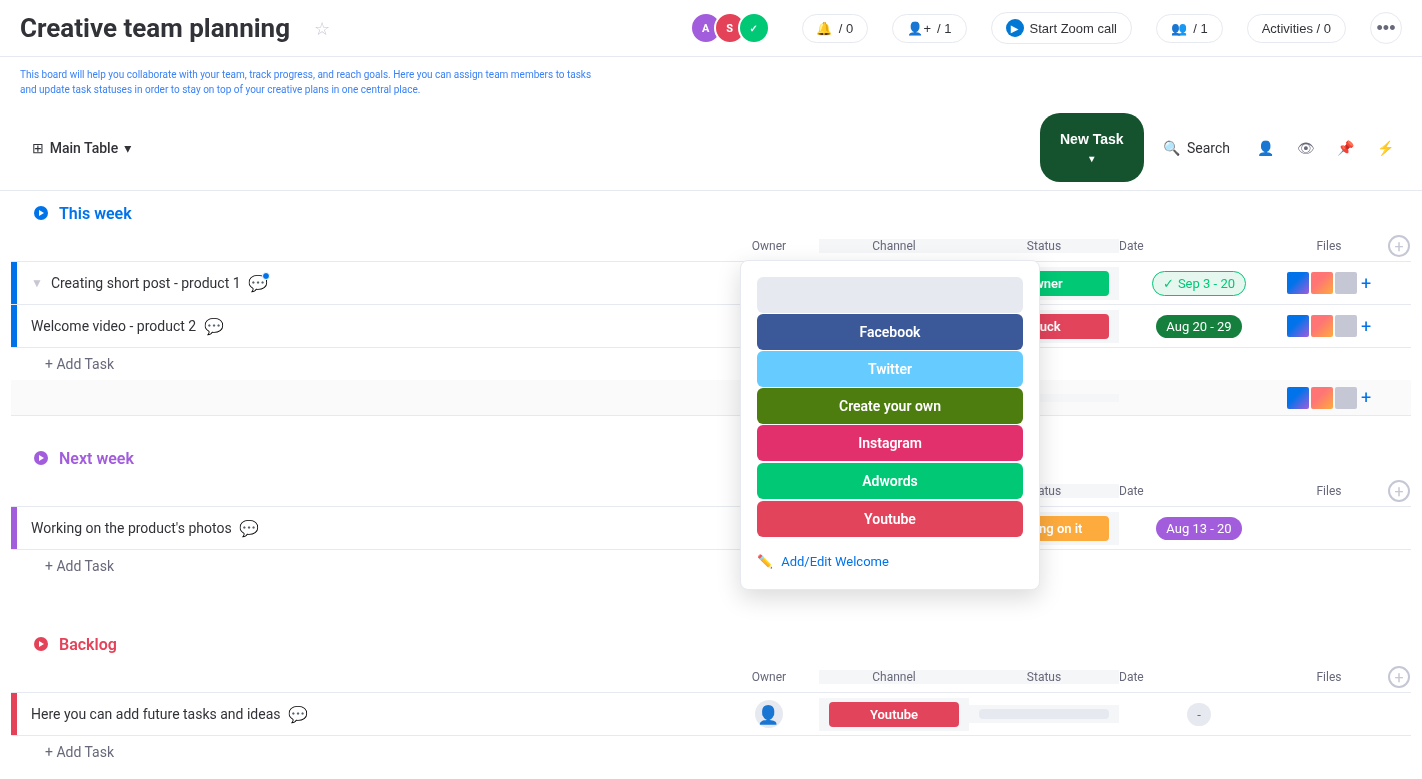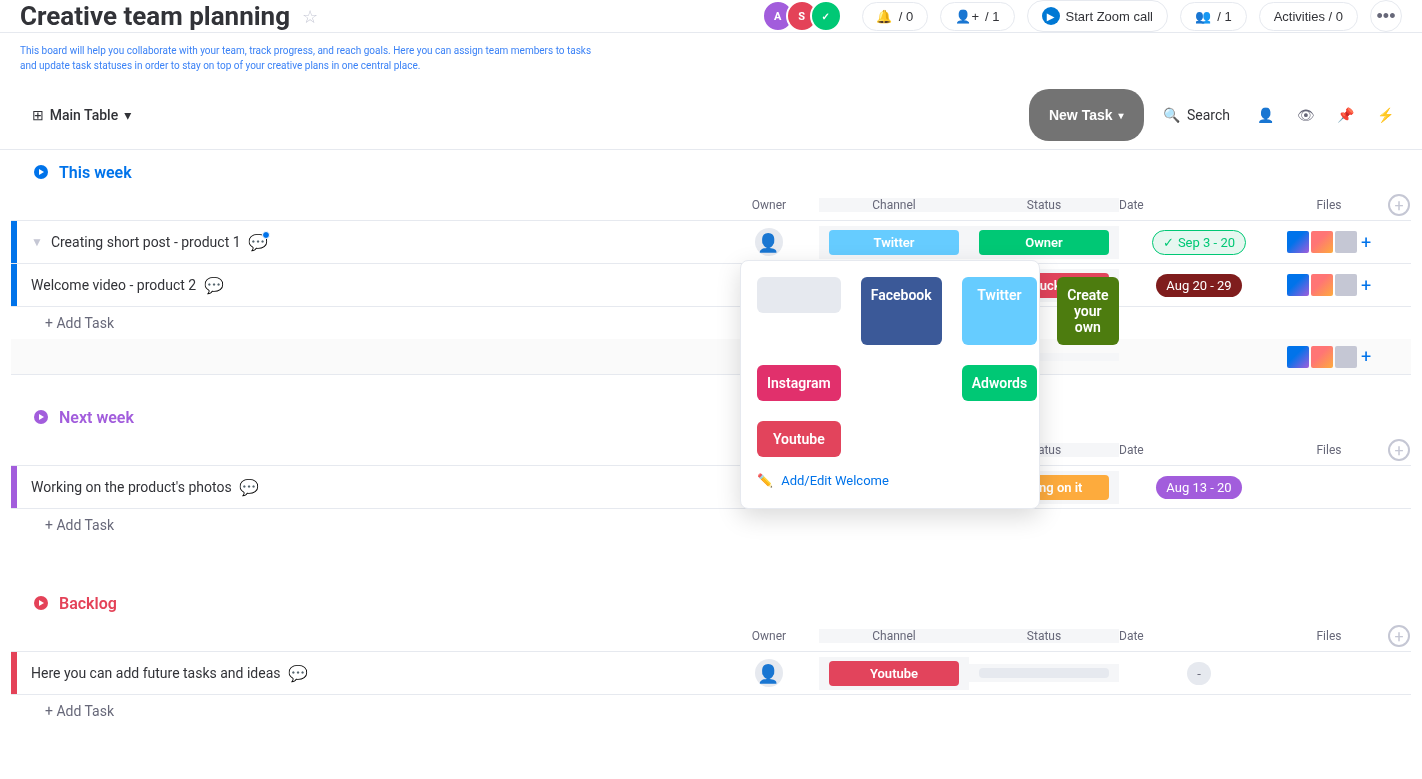--- a/index.html
+++ b/index.html
@@ -1,39 +1,39 @@
 <!DOCTYPE html>
 <html><head>
   <meta charset="utf-8">
   <style>
     * { box-sizing: border-box; margin: 0; padding: 0; }
     body { font-family: -apple-system, BlinkMacSystemFont, 'Segoe UI', Roboto, sans-serif; background: #fff; color: #323338; font-size: 14px; overflow-x: hidden; }
 
     
-    .top-bar { display: flex; align-items: center; padding: 0 20px; border-bottom: 1px solid #e6e9ef; gap: 12px; }
+    .top-bar { display: flex; align-items: center; padding: 12px 20px; border-bottom: 1px solid #e6e9ef; gap: 24px; }
     .board-title { font-size: 26px; font-weight: 700; color: #323338; }
     .star-icon { color: #c5c7d4; font-size: 18px; cursor: pointer; }
     .spacer { flex: 1; }
     .avatar-group { display: flex; align-items: center; margin-right: 8px; }
     .avatar { width: 32px; height: 32px; border-radius: 50%; border: 2px solid #fff; display: flex; align-items: center; justify-content: center; font-size: 11px; font-weight: 700; color: #fff; }
     .av1 { background: #a25ddc; margin-right: -8px; }
     .av2 { background: #e44258; margin-right: -8px; }
     .av3 { background: #00c875; width: 32px; height: 32px; }
     .top-btn { display: flex; align-items: center; gap: 6px; padding: 6px 14px; border: 1px solid #e6e9ef; border-radius: 20px; cursor: pointer; font-size: 13px; color: #323338; background: #fff; white-space: nowrap; }
     .zoom-btn { background: #fff; border: 1px solid #e6e9ef; border-radius: 20px; display: flex; align-items: center; gap: 6px; padding: 6px 14px; cursor: pointer; font-size: 13px; color: #323338; }
     .more-btn { width: 32px; height: 32px; border-radius: 50%; border: 1px solid #e6e9ef; background: #fff; cursor: pointer; display: flex; align-items: center; justify-content: center; font-size: 18px; color: #676879; }
 
     
     .description { padding: 10px 20px 8px; color: #3b82f6; font-size: 10px; line-height: 1.5; max-width: 800px; }
 
     
     .toolbar { display: flex; align-items: center; padding: 8px 20px; border-bottom: 1px solid #e6e9ef; gap: 8px; }
     .main-table-btn { display: flex; align-items: center; gap: 6px; padding: 6px 12px; border-radius: 6px; cursor: pointer; font-size: 14px; font-weight: 500; color: #323338; }
     .toolbar-spacer { flex: 1; }
-    .new-task-btn { background: #737373; color: #fff; border: none; border-radius: 20px; padding: 18px 20px; font-size: 14px; font-weight: 600; cursor: pointer; display: flex; align-items: center; gap: 6px; }
+    .new-task-btn { background: #14532d; color: #fff; border: none; border-radius: 20px; padding: 18px 20px; font-size: 14px; font-weight: 600; cursor: pointer; display: flex; align-items: center; gap: 6px; flex-direction: column; }
     .new-task-btn .caret { font-size: 10px; }
     .search-btn { display: flex; align-items: center; gap: 6px; padding: 6px 12px; border-radius: 20px; cursor: pointer; font-size: 14px; color: #323338; }
     .toolbar-icon-btn { width: 32px; height: 32px; display: flex; align-items: center; justify-content: center; cursor: pointer; color: #676879; border-radius: 6px; }
 
     
     .content { padding: 0 11px 40px; }
 
     
     .section { margin-bottom: 0; }
     .section-header { display: flex; align-items: center; padding: 12px 20px 8px; gap: 8px; }
@@ -75,33 +75,33 @@
     .ch-empty { background: #e6e9ef; color: #676879; }
 
     .status-tag { padding: 5px 12px; border-radius: 4px; font-size: 13px; font-weight: 600; color: #fff; width: 130px; text-align: center; }
     .st-live { background: #00c875; }
     .st-stuck { background: #e2445c; }
     .st-working { background: #fdab3d; }
     .st-grey { background: #e6e9ef; color: #676879; }
 
     .date-tag { display: flex; align-items: center; gap: 4px; padding: 4px 10px; border-radius: 20px; font-size: 13px; }
     .date-tag.has-check { background: #e6f7f0; color: #00c875; border: 1px solid #00c875; }
-    .date-tag.dark { background: #7f1d1d; color: #fff; }
+    .date-tag.dark { background: #15803d; color: #fff; }
     .date-tag.purple-date { background: #a25ddc; color: #fff; }
     .date-tag.grey-date { background: #e6e9ef; color: #676879; }
 
     .add-task-row { display: flex; align-items: flex-end; padding: 8px 20px; gap: 8px; cursor: pointer; color: #676879; font-size: 14px; }
 
     .file-thumb { width: 22px; height: 22px; border-radius: 2px; background: linear-gradient(135deg, #0073ea 40%, #a25ddc 100%); }
     .file-thumb-2 { background: linear-gradient(135deg, #ff7575 40%, #fdab3d 100%); }
     .file-thumb-3 { background: #c5c7d4; }
 
     .owner-avatar { width: 28px; height: 28px; border-radius: 50%; background: #e6e9ef; display: flex; align-items: center; justify-content: center; color: #c5c7d4; font-size: 18px; }
     .channel-dropdown { position: absolute; top: 260px; left: 740px; width: 300px; background: #fff; border: 1px solid #e6e9ef; border-radius: 8px; box-shadow: 0 8px 24px rgba(0,0,0,0.15); z-index: 200; padding: 16px; }
-    .dropdown-grid { display: grid; grid-template-columns: 1fr 1fr 1fr 1fr; gap: 20px; margin-bottom: 12px; }
+    .dropdown-grid { display: grid; grid-template-columns: 1fr; gap: 1px; margin-bottom: 12px; }
     .dropdown-item { padding: 10px; border-radius: 6px; font-size: 14px; font-weight: 600; text-align: center; cursor: pointer; color: #fff; }
     .di-empty { background: #e6e9ef; color: transparent; }
     .di-facebook { background: #3b5998; }
     .di-twitter { background: #66ccff; }
     .di-create { background: #4d7c0f; }
     .di-instagram { background: #e1306c; }
     .di-adwords { background: #00c875; }
     .di-youtube { background: #e2445c; }
     .dropdown-add-label { display: flex; align-items: center; gap: 8px; color: #0073ea; font-size: 13px; cursor: pointer; padding: 4px 0; }
 

